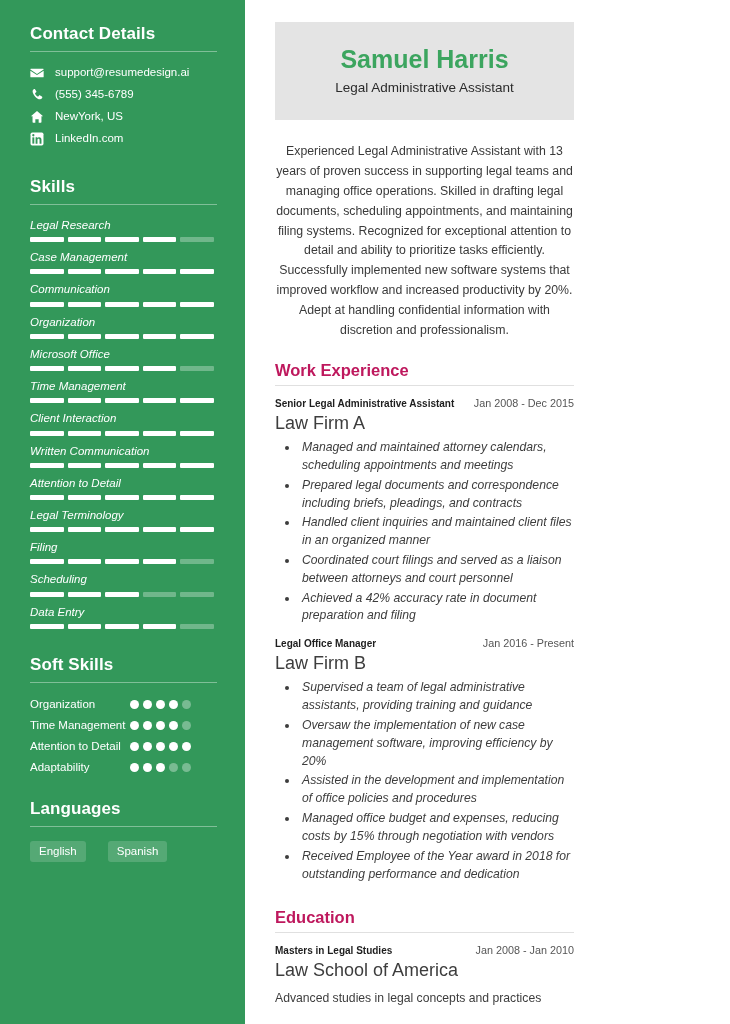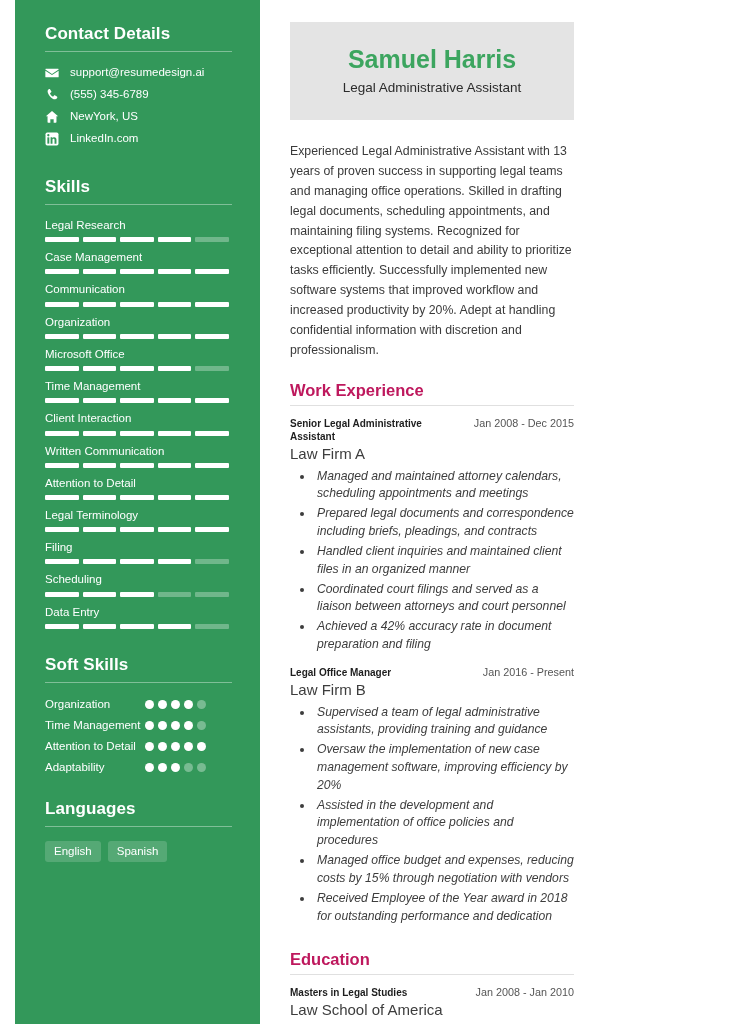--- a/index.html
+++ b/index.html
@@ -11,21 +11,20 @@
     font-family: "Liberation Sans", sans-serif;
   }
 
   .page {
     position: relative;
     width: 604px;
     height: 1024px;
     background: #ffffff;
     display: flex;
     overflow: hidden;
-    padding-left: 15px;
   }
 
   
   .sidebar {
     width: 245px;
     min-width: 245px;
     background: #33985A;
     color: #ffffff;
     padding: 24px 0 0 0;
     position: relative;
@@ -59,21 +58,21 @@
     min-width: 14px;
     height: 14px;
     display: flex;
     align-items: center;
     justify-content: center;
   }
   .contact-row .ico svg { display: block; }
   .contact-text { line-height: 1.2; }
 
   
-  .skills-wrap { margin-top: 8px; }
+  .skills-wrap { margin-top: 8px; font-style: italic; }
   .skill-item { margin-bottom: 9px; }
   .skill-label {
     font-size: 11.5px;
     color: #ffffff;
     margin-bottom: 5px;
     line-height: 1.15;
   }
   .skill-bar {
     display: flex;
     gap: 4px;
@@ -109,21 +108,21 @@
   }
   .dot {
     width: 9px;
     height: 9px;
     border-radius: 50%;
     background: rgba(255,255,255,0.34);
   }
   .dot.on { background: #ffffff; }
 
   
-  .lang-wrap { display: flex; flex-wrap: wrap; gap: 7px; }
+  .lang-wrap { display: flex; flex-wrap: wrap; gap: 22px; }
   .lang-pill {
     background: rgba(255,255,255,0.17);
     border-radius: 3px;
     padding: 4px 9px;
     font-size: 11.5px;
     color: #ffffff;
     line-height: 1.2;
   }
 
   .block-gap-lg { height: 23px; }
@@ -153,21 +152,21 @@
     font-size: 13.5px;
     color: #2b2b2b;
     line-height: 1.2;
   }
 
   .summary {
     font-size: 12.3px;
     line-height: 1.62;
     color: #3a3a3a;
     margin-bottom: 20px;
-    text-align: left;
+    text-align: center;
   }
 
   .sec-heading {
     font-size: 16.5px;
     font-weight: bold;
     color: #be185d;
     margin-bottom: 5px;
   }
   .sec-rule {
     height: 1px;
@@ -188,21 +187,21 @@
     color: #1e1e1e;
     line-height: 1.3;
   }
   .entry-date {
     font-size: 10.8px;
     color: #555555;
     white-space: nowrap;
     line-height: 1.3;
   }
   .entry-org {
-    font-size: 15px;
+    font-size: 18px;
     color: #3d3d3d;
     line-height: 1.45;
     margin-bottom: 3px;
   }
   .entry-desc {
     font-size: 12.2px;
     color: #3d3d3d;
     line-height: 1.5;
     margin-top: 6px;
   }

